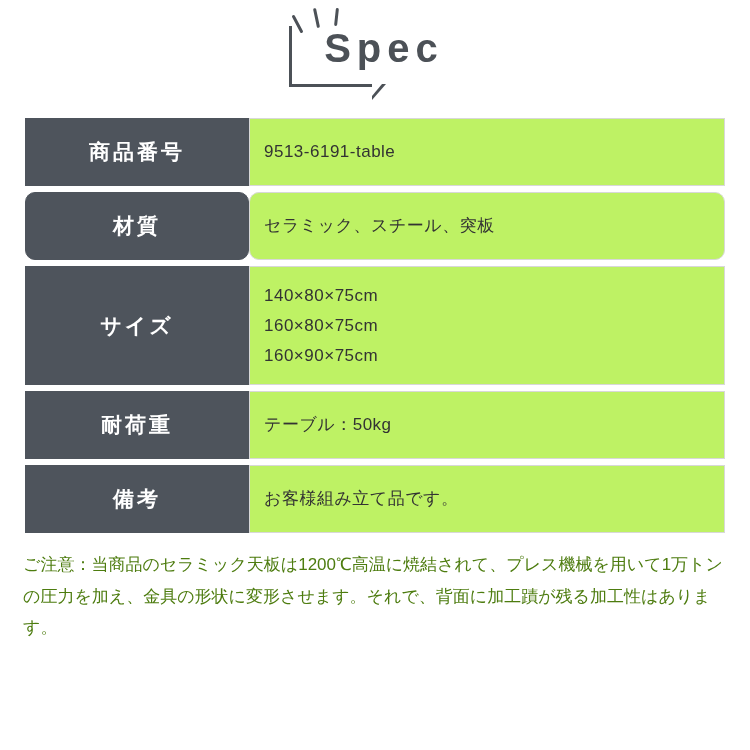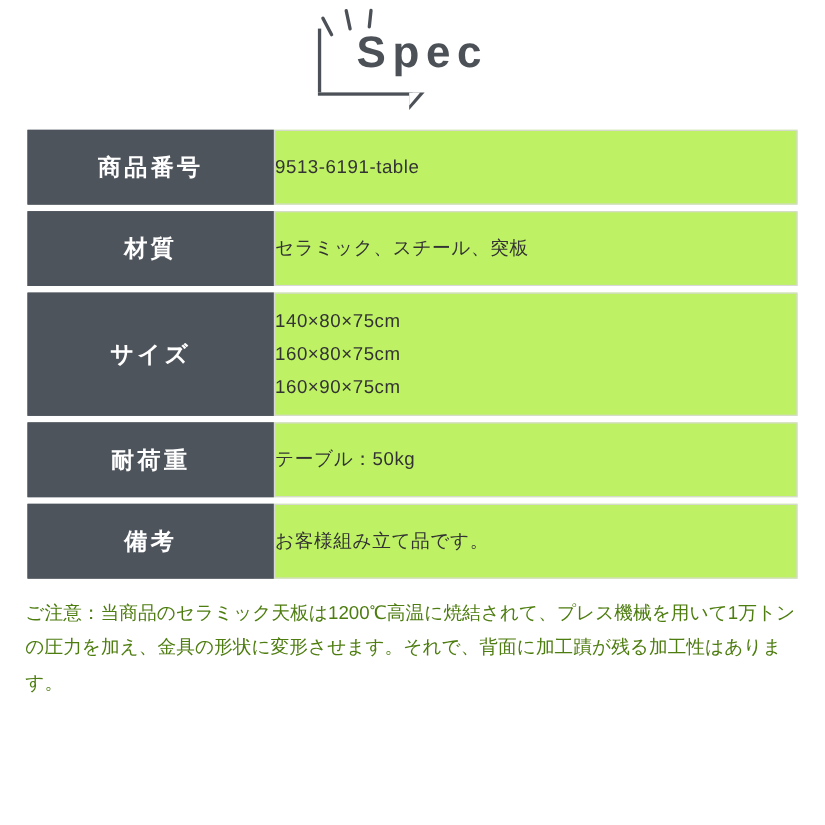--- a/index.html
+++ b/index.html
@@ -108,21 +108,21 @@
   
   .spec-table {
     width: 700px;
     margin: 0 auto;
     border-collapse: separate;
     border-spacing: 0 6px;
     table-layout: fixed;
   }
 
   .spec-table td {
-    padding: 0;
+    padding: 14px;
     vertical-align: middle;
   }
 
   .th-cell {
     width: 224px;
     background: #4e545c;
     color: #ffffff;
     text-align: center;
     font-size: 21px;
     letter-spacing: 3px;
@@ -136,21 +136,21 @@
     border: 1px solid #d8d8d8;
     box-sizing: border-box;
     padding: 12px 0 12px 22px;
     font-size: 17px;
     color: #333333;
     line-height: 1.75;
     letter-spacing: 0.5px;
   }
 
   .row-h-1 .th-cell, .row-h-1 .td-cell { height: 68px; }
-  .row-h-2 .th-cell, .row-h-2 .td-cell { height: 68px; }
+  .row-h-2 .th-cell, .row-h-2 .td-cell { height: 68px; border-radius: 10px; }
   .row-h-3 .th-cell, .row-h-3 .td-cell { height: 112px; }
   .row-h-4 .th-cell, .row-h-4 .td-cell { height: 68px; }
   .row-h-5 .th-cell, .row-h-5 .td-cell { height: 68px; }
   .row-h-6 .th-cell, .row-h-6 .td-cell { height: 68px; }
 
   .size-line {
     display: block;
     white-space: nowrap;
   }
 

